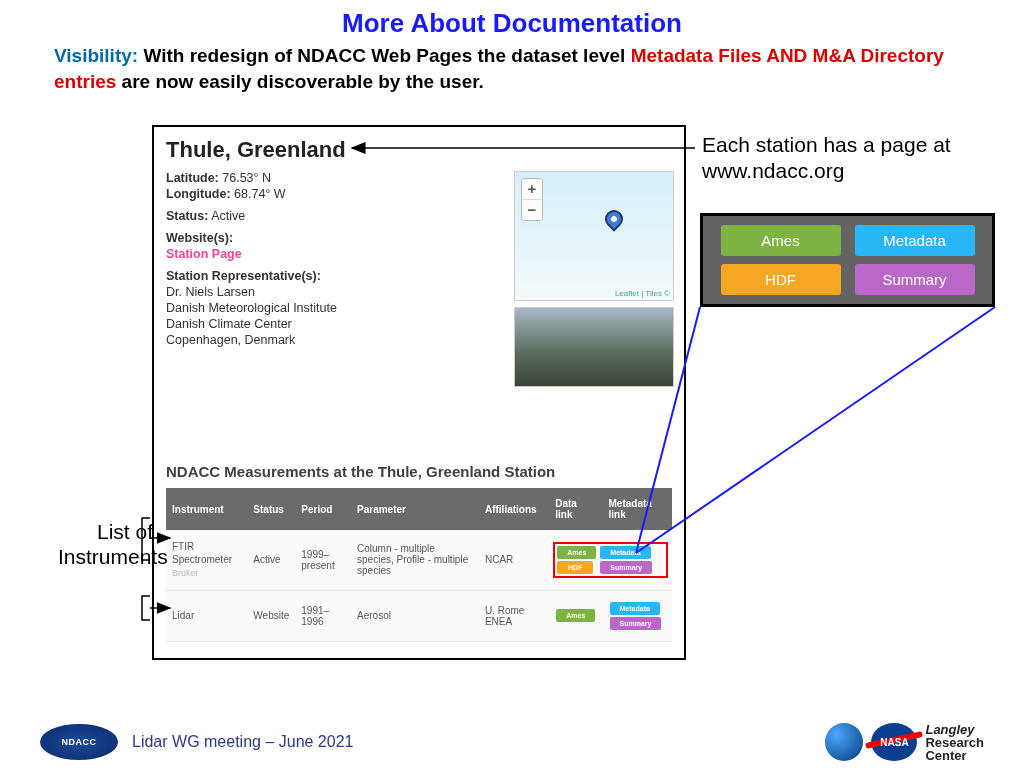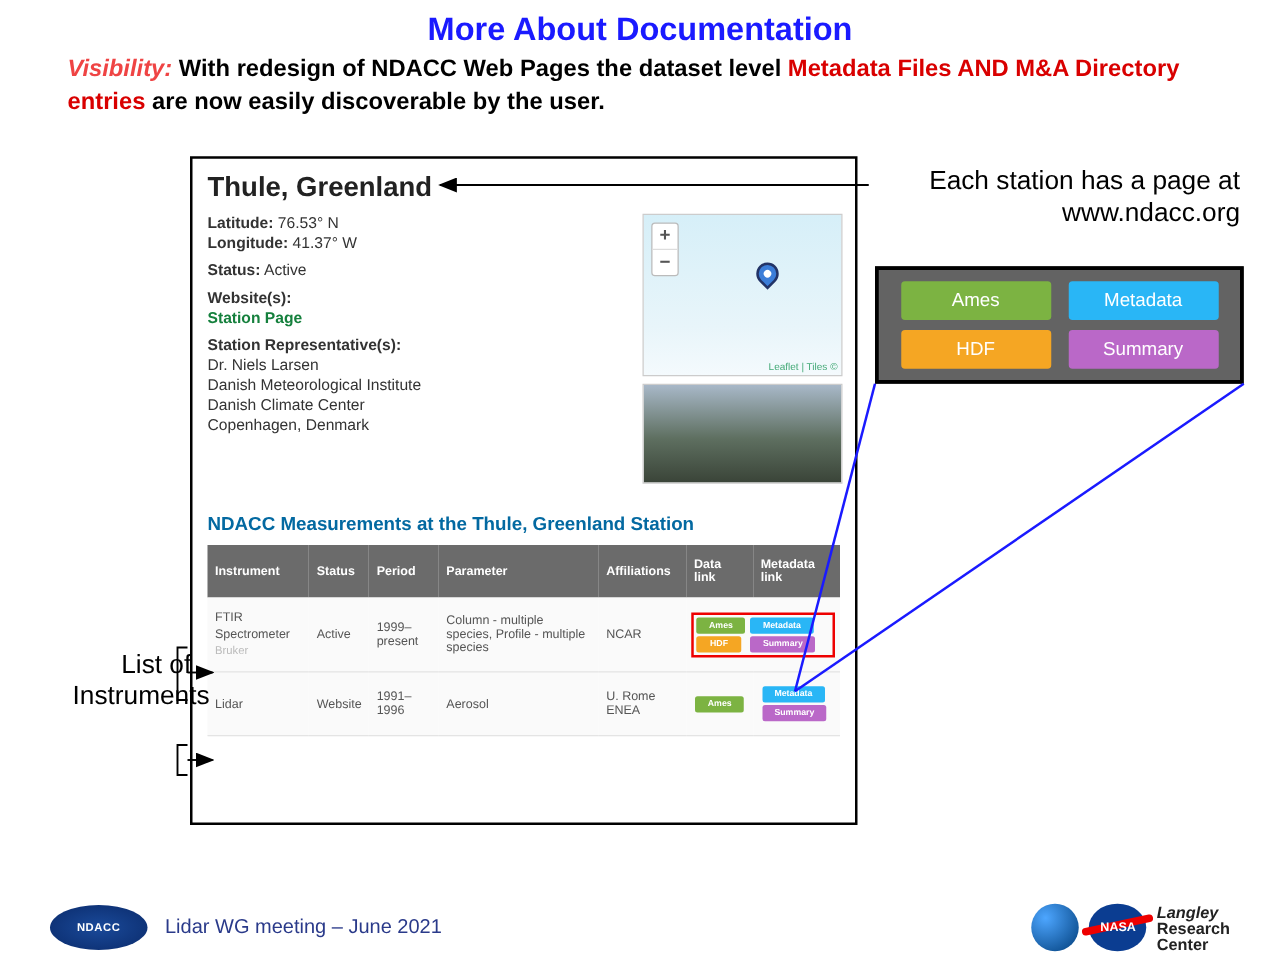--- a/index.html
+++ b/index.html
@@ -1,47 +1,47 @@
 <!DOCTYPE html>
 <html><head>
 <meta charset="utf-8">
 <style>
   * { box-sizing: border-box; margin: 0; padding: 0; }
   body { width: 1024px; height: 768px; font-family: Arial, Helvetica, sans-serif; background: #fff; position: relative; overflow: hidden; }
   .title { text-align: center; font-size: 26px; font-weight: bold; color: #1a1aff; padding-top: 8px; }
   .subtitle { font-size: 19px; font-weight: bold; color: #000; padding: 4px 54px 0 54px; line-height: 1.35; }
   .red { color: #d90000; }
-  .blue { color: #ef4444; font-style: italic; }
+  .blue { color: #0369a1; }
   .station-box { position: absolute; left: 152px; top: 125px; width: 534px; height: 535px; border: 2px solid #000; background: #fff; padding: 10px 12px; font-family: 'Segoe UI', Arial, sans-serif; color: #333; }
   .station-box h2 { font-size: 22px; font-weight: 700; color: #222; margin-bottom: 8px; }
   .station-box .meta p { font-size: 12.5px; color: #333; margin: 2px 0; }
   .station-box .meta .group { margin-top: 8px; }
   .station-box .meta b { font-weight: 700; }
-  .station-box .link { color: #15803d; font-weight: 700; }
+  .station-box .link { color: #ec4899; font-weight: 700; }
   .map { position: absolute; right: 10px; top: 44px; width: 160px; height: 130px; background: linear-gradient(180deg,#d6eff8 0%,#e8f5fa 70%,#f4fafd 100%); border: 1px solid #ccc; }
   .map-controls { position: absolute; left: 6px; top: 6px; width: 22px; border: 1px solid #bbb; background: #fff; border-radius: 3px; overflow: hidden; }
   .map-controls div { text-align: center; font-size: 15px; font-weight: bold; color: #555; line-height: 20px; border-bottom: 1px solid #ddd; }
   .map-controls div:last-child { border-bottom: none; }
   .pin { position: absolute; left: 90px; top: 38px; width: 18px; height: 18px; background: #3b7dd8; border-radius: 50% 50% 50% 0; transform: rotate(-45deg); border: 2px solid #236; }
   .pin::after { content: ""; position: absolute; left: 4px; top: 4px; width: 6px; height: 6px; background: #fff; border-radius: 50%; }
   .map-credit { position: absolute; right: 3px; bottom: 2px; font-size: 8px; color: #4a7; }
   .photo { position: absolute; right: 10px; top: 180px; width: 160px; height: 80px; background: linear-gradient(180deg,#a8b8c8 0%,#5e6f60 55%,#3a4438 100%); border: 1px solid #ccc; }
-  .measure-hdr { font-size: 15px; font-weight: 700; color: #0369a1; margin-top: 64px; }
+  .measure-hdr { font-size: 15px; font-weight: 700; color: #404040; margin-top: 116px; }
   .tbl { width: 100%; border-collapse: collapse; margin-top: 8px; font-size: 10px; }
   .tbl thead th { background: #6b6b6b; color: #fff; font-weight: 700; text-align: left; padding: 10px 6px; }
   .tbl tbody td { padding: 10px 6px; color: #555; vertical-align: middle; border-bottom: 1px solid #e4e4e4; background: #fafafa; }
   .tbl tbody td.instr { color: #555; line-height: 1.3; }
   .tbl tbody td.instr .maker { color: #bbb; font-size: 9px; }
   .pill { display: inline-block; color: #fff; font-size: 7px; padding: 3px 10px; border-radius: 2px; margin: 1px; min-width: 36px; text-align: center; font-weight: 600; }
   .pill.ames { background: #7cb342; }
   .pill.hdf { background: #f5a623; }
   .pill.meta { background: #29b6f6; }
   .pill.sum { background: #ba68c8; }
   .redbox { border: 2px solid #e00; padding: 1px; }
-  .annotation { position: absolute; font-size: 21px; color: #000; text-align: right; }
+  .annotation { position: absolute; font-size: 21px; color: #000; }
   .ann-station { left: 702px; top: 132px; width: 290px; line-height: 1.25; }
   .ann-instr { left: 58px; top: 519px; width: 95px; text-align: right; line-height: 1.2; }
   .zoom-box { position: absolute; left: 700px; top: 213px; width: 295px; height: 94px; border: 3px solid #000; background: #636363; display: flex; flex-wrap: wrap; align-content: center; justify-content: center; gap: 8px 14px; padding: 10px; }
   .zoom-pill { color: #fff; font-size: 15px; padding: 7px 0; border-radius: 3px; width: 120px; text-align: center; font-weight: 400; }
   .zoom-pill.ames { background: #7cb342; }
   .zoom-pill.hdf { background: #f5a623; }
   .zoom-pill.meta { background: #29b6f6; }
   .zoom-pill.sum { background: #ba68c8; }
   .footer { position: absolute; left: 0; bottom: 0; width: 1024px; height: 52px; display: flex; align-items: center; padding: 0 40px; }
   .footer .logo { height: 36px; margin-right: 14px; }
@@ -66,21 +66,21 @@
   <span class="blue">Visibility:</span>
   <span>With redesign of NDACC Web Pages the dataset level</span>
   <span class="red">Metadata Files AND M&amp;A Directory entries</span>
   <span>are now easily discoverable by the user.</span>
 </div>
 
 <div class="station-box">
   <h2>Thule, Greenland</h2>
   <div class="meta">
     <p><b>Latitude:</b> <span>76.53° N</span></p>
-    <p><b>Longitude:</b> <span>41.37° W</span></p>
+    <p><b>Longitude:</b> <span>68.74° W</span></p>
     <p class="group"><b>Status:</b> <span>Active</span></p>
     <p class="group"><b>Website(s):</b></p>
     <p><span class="link">Station Page</span></p>
     <p class="group"><b>Station Representative(s):</b></p>
     <p>Dr. Niels Larsen</p>
     <p>Danish Meteorological Institute</p>
     <p>Danish Climate Center</p>
     <p>Copenhagen, Denmark</p>
   </div>
   <div class="map">

